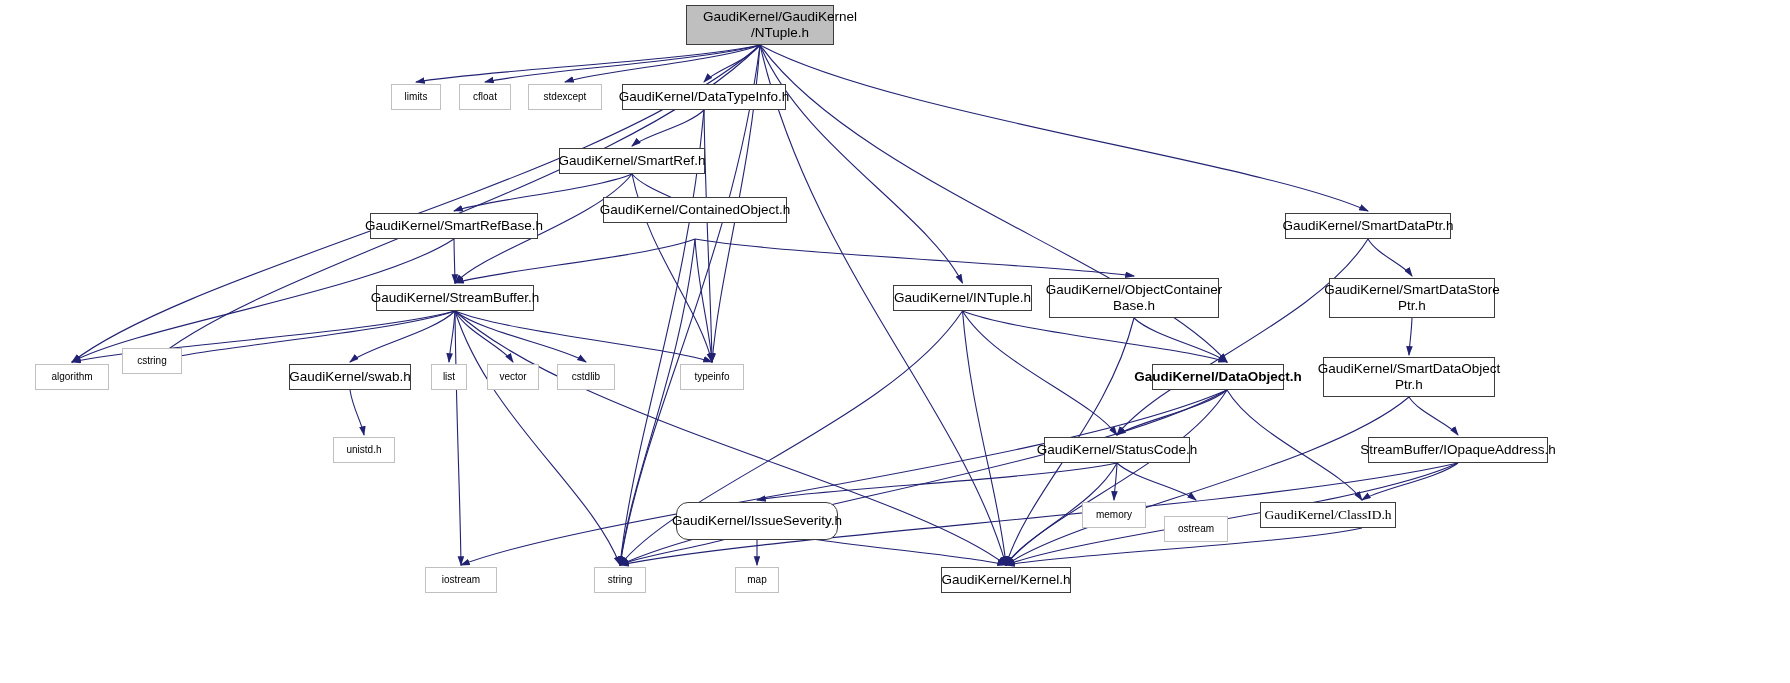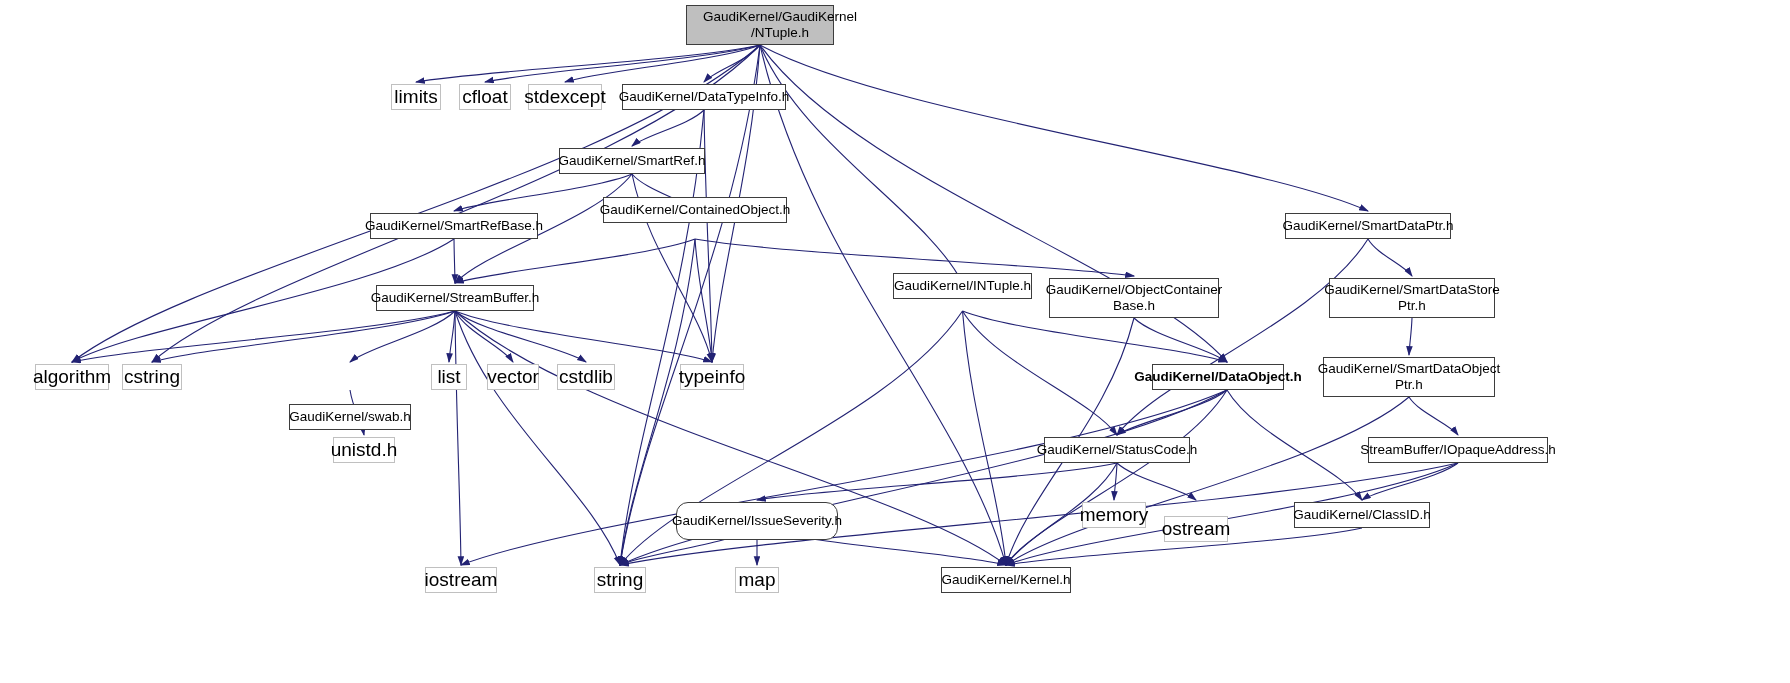--- a/index.html
+++ b/index.html
@@ -2,21 +2,21 @@
 <html><head>
 <meta charset="utf-8">
 <style>
   html,body{margin:0;padding:0;background:#ffffff;}
   #stage{position:relative;width:1790px;height:683px;background:#ffffff;
          font-family:"Liberation Sans",sans-serif;}
   svg.edges{position:absolute;left:0;top:0;width:1790px;height:683px;overflow:visible;}
   .node{position:absolute;box-sizing:border-box;display:flex;align-items:center;
         justify-content:center;text-align:center;background:#ffffff;
         color:#000000;line-height:1.18;white-space:pre-line;}
-  .node.sys{border:1px solid #c0c0c0;font-size:19px;}
+  .node.sys{border:1px solid #c0c0c0;font-size:10px;}
   .node.gk{border:1.6px solid #3d3d3d;font-size:13.5px;}
   .node.root{border:1.6px solid #3d3d3d;background:#bfbfbf;font-size:13.5px;padding-left:40px;}
 </style>
 </head>
 <body>
 
 <div id="stage">
   <svg class="edges">
     <defs>
       <marker id="ah" markerWidth="9" markerHeight="9" refX="8" refY="3" orient="auto" markerUnits="strokeWidth">
@@ -94,40 +94,40 @@
 /NTuple.h</div>
       <div class="node sys" style="left: 391px; top: 84px; width: 50px; height: 26px;">limits</div>
       <div class="node sys" style="left: 459px; top: 84px; width: 52px; height: 26px;">cfloat</div>
       <div class="node sys" style="left: 528px; top: 84px; width: 74px; height: 26px;">stdexcept</div>
       <div class="node gk" style="left: 622px; top: 84px; width: 164px; height: 26px;">GaudiKernel/DataTypeInfo.h</div>
       <div class="node gk" style="left: 559px; top: 148px; width: 146px; height: 26px;">GaudiKernel/SmartRef.h</div>
       <div class="node gk" style="left: 370px; top: 213px; width: 168px; height: 26px;">GaudiKernel/SmartRefBase.h</div>
       <div class="node gk" style="left: 603px; top: 197px; width: 184px; height: 26px;">GaudiKernel/ContainedObject.h</div>
       <div class="node gk" style="left: 1285px; top: 213px; width: 166px; height: 26px;">GaudiKernel/SmartDataPtr.h</div>
       <div class="node gk" style="left: 376px; top: 285px; width: 158px; height: 26px;">GaudiKernel/StreamBuffer.h</div>
-      <div class="node gk" style="left: 893px; top: 273px; width: 139px; height: 26px;">GaudiKernel/INTuple.h</div>
+      <div class="node gk" style="left: 893px; top: 285px; width: 139px; height: 26px;">GaudiKernel/INTuple.h</div>
       <div class="node gk" style="left: 1049px; top: 278px; width: 170px; height: 40px;">GaudiKernel/ObjectContainer
 Base.h</div>
       <div class="node gk" style="left: 1329px; top: 278px; width: 166px; height: 40px;">GaudiKernel/SmartDataStore
 Ptr.h</div>
       <div class="node sys" style="left: 35px; top: 364px; width: 74px; height: 26px;">algorithm</div>
-      <div class="node sys" style="left: 122px; top: 364px; width: 60px; height: 26px;">cstring</div>
-      <div class="node gk" style="left: 289px; top: 364px; width: 122px; height: 26px; margin-top: 40px;">GaudiKernel/swab.h</div>
+      <div class="node sys" style="left: 122px; top: 348px; width: 60px; height: 26px;">cstring</div>
+      <div class="node gk" style="left: 289px; top: 364px; width: 122px; height: 26px;">GaudiKernel/swab.h</div>
       <div class="node sys" style="left: 431px; top: 364px; width: 36px; height: 26px;">list</div>
       <div class="node sys" style="left: 487px; top: 364px; width: 52px; height: 26px;">vector</div>
       <div class="node sys" style="left: 557px; top: 364px; width: 58px; height: 26px;">cstdlib</div>
       <div class="node sys" style="left: 680px; top: 364px; width: 64px; height: 26px;">typeinfo</div>
       <div class="node gk" style="left: 1152px; top: 364px; width: 132px; height: 26px; font-weight: bold;">GaudiKernel/DataObject.h</div>
       <div class="node gk" style="left: 1323px; top: 357px; width: 172px; height: 40px;">GaudiKernel/SmartDataObject
 Ptr.h</div>
       <div class="node sys" style="left: 333px; top: 437px; width: 62px; height: 26px;">unistd.h</div>
       <div class="node gk" style="left: 1044px; top: 437px; width: 146px; height: 26px;">GaudiKernel/StatusCode.h</div>
       <div class="node gk" style="left: 1368px; top: 437px; width: 180px; height: 26px;">StreamBuffer/IOpaqueAddress.h</div>
       <div class="node gk" style="left: 676px; top: 502px; width: 162px; height: 38px; border-radius: 12px;">GaudiKernel/IssueSeverity.h</div>
       <div class="node sys" style="left: 1082px; top: 502px; width: 64px; height: 26px;">memory</div>
       <div class="node sys" style="left: 1164px; top: 502px; width: 64px; height: 26px; margin-top: 14px;">ostream</div>
-      <div class="node gk" style="left: 1294px; top: 502px; width: 136px; height: 26px;">GaudiKernel/ClassID.h</div>
+      <div class="node gk" style="left: 1260px; top: 502px; width: 136px; height: 26px; font-family: Liberation Serif, serif;">GaudiKernel/ClassID.h</div>
       <div class="node sys" style="left: 425px; top: 567px; width: 72px; height: 26px;">iostream</div>
       <div class="node sys" style="left: 594px; top: 567px; width: 52px; height: 26px;">string</div>
       <div class="node sys" style="left: 735px; top: 567px; width: 44px; height: 26px;">map</div>
       <div class="node gk" style="left: 941px; top: 567px; width: 130px; height: 26px;">GaudiKernel/Kernel.h</div>
     </div>
 </div>
 
 </body></html>

